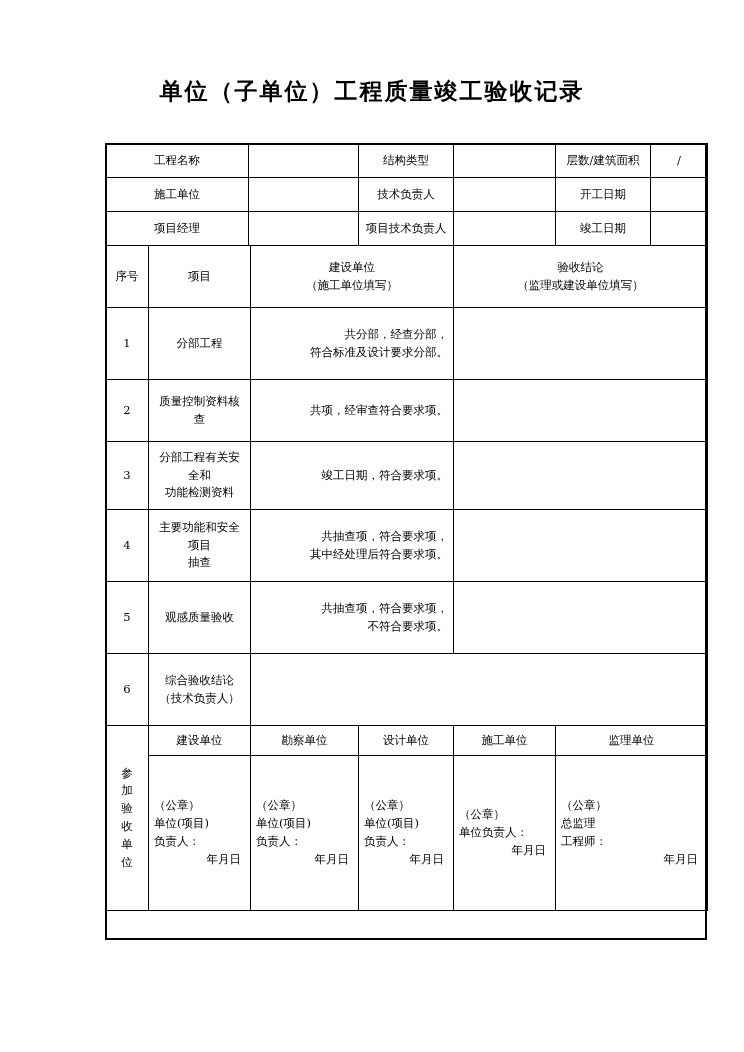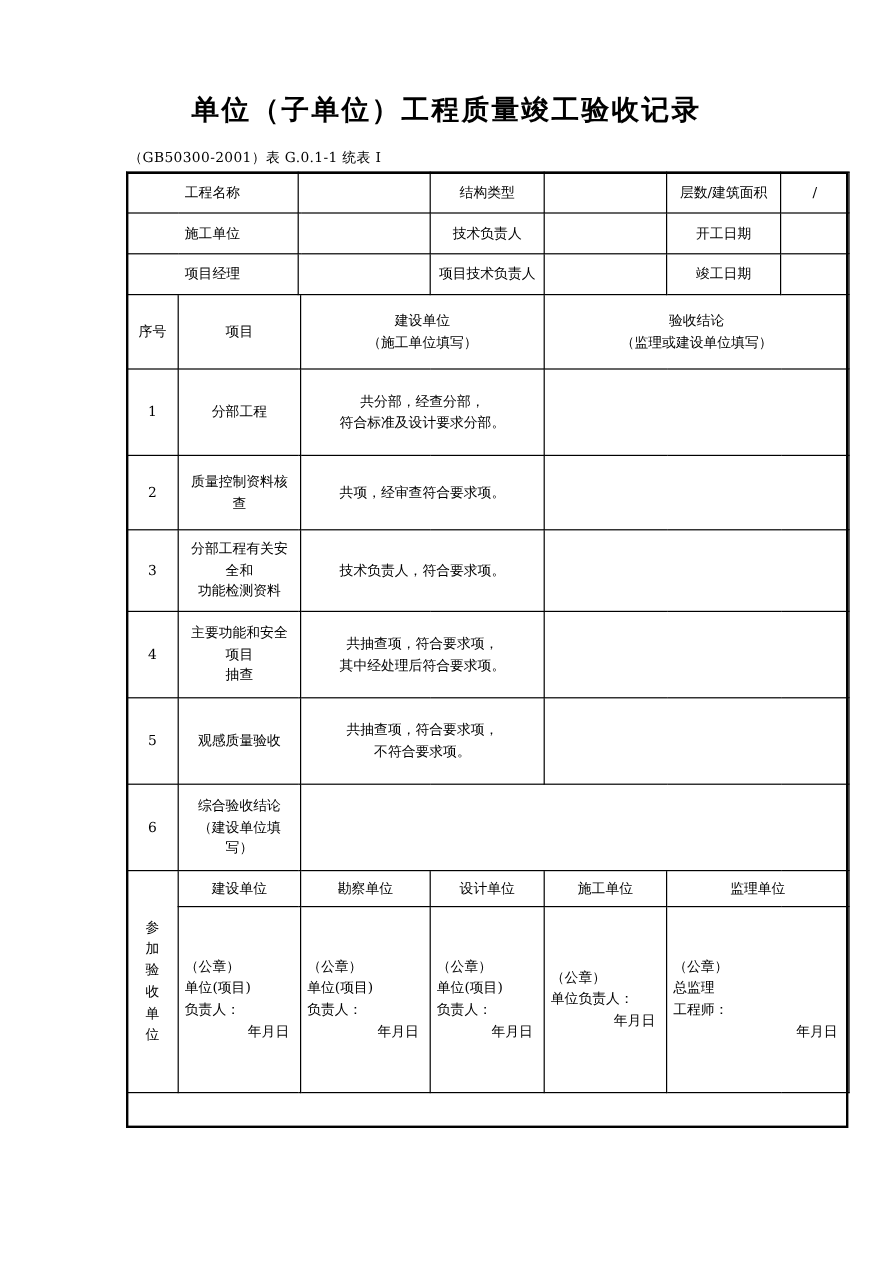--- a/index.html
+++ b/index.html
@@ -78,21 +78,21 @@
 
   .lbl { text-align: center; white-space: nowrap; }
   .blank { background: #ffffff; }
 
   .hdr-2line {
     text-align: center;
     line-height: 1.7;
   }
 
   .rec-text {
-    text-align: center;
+    text-align: right;
     line-height: 1.85;
     padding-left: 8px;
   }
   .item-text {
     text-align: center;
     line-height: 1.75;
     padding-left: 8px;
   }
   .num-cell {
     text-align: center;
@@ -120,21 +120,20 @@
   .sign-cell .ln.right { text-align: right; padding-right: 4px; }
 
   .slash-val { text-align: center; font-size: 11.5px; }
 </style>
 </head>
 <body>
 
 <div class="page">
 
   <div class="doc-title">单位（子单位）工程质量竣工验收记录</div>
-  <div class="doc-subtitle">（GB50300-2001）表 G.0.1-1 统表 I</div>
 
   <table class="form">
     <colgroup>
       <col style="width:43px">
       <col style="width:100px">
       <col style="width:2px">
       <col style="width:108px">
       <col style="width:95px">
       <col style="width:102px">
       <col style="width:95px">
@@ -206,21 +205,21 @@
       <td class="blank" colspan="3"></td>
     </tr>
 
     <tr style="height:68px">
       <td class="num-cell">3</td>
       <td class="item-text" colspan="2">
         <div>分部工程有关安全和</div>
         <div>功能检测资料</div>
       </td>
       <td class="rec-text v-mid" colspan="2">
-        <div>技术负责人，符合要求项。</div>
+        <div>竣工日期，符合要求项。</div>
       </td>
       <td class="blank" colspan="3"></td>
     </tr>
 
     <tr style="height:72px">
       <td class="num-cell">4</td>
       <td class="item-text" colspan="2">
         <div>主要功能和安全项目</div>
         <div>抽查</div>
       </td>
@@ -240,21 +239,21 @@
         <div>共抽查项，符合要求项，</div>
         <div>不符合要求项。</div>
       </td>
       <td class="blank" colspan="3"></td>
     </tr>
 
     <tr style="height:72px">
       <td class="num-cell">6</td>
       <td class="item-text" colspan="2">
         <div>综合验收结论</div>
-        <div>（建设单位填写）</div>
+        <div>（技术负责人）</div>
       </td>
       <td class="blank" colspan="5"></td>
     </tr>
 
     <tr style="height:30px">
       <td rowspan="2" class="vert-label">
         <span>参</span>
         <span>加</span>
         <span>验</span>
         <span>收</span>

